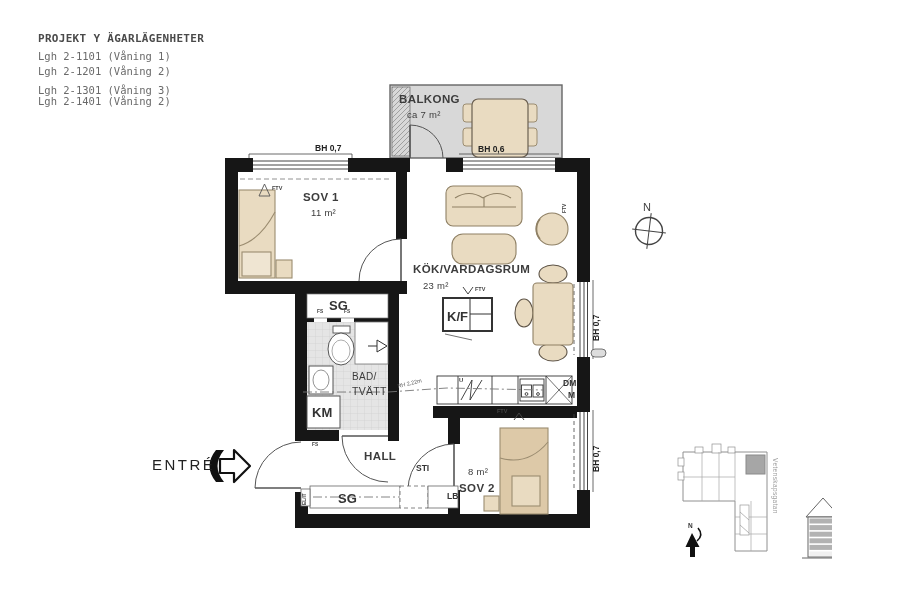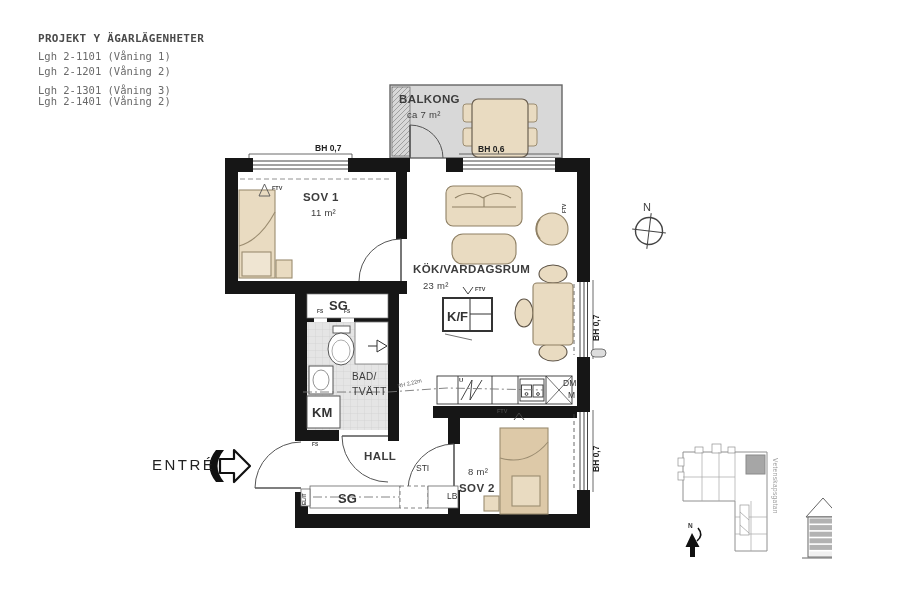--- a/index.html
+++ b/index.html
@@ -8,21 +8,21 @@
   .plan-svg{position:absolute;left:0;top:0;width:900px;height:600px;}
   .lbl{position:absolute;color:#3f3f3f;white-space:nowrap;line-height:1;
        font-family:"Liberation Sans",sans-serif;}
   .hdr-title{font-family:"DejaVu Sans Mono",monospace;font-size:11px;font-weight:700;
              color:#4a4a4a;letter-spacing:.3px;}
   .hdr-line{font-family:"DejaVu Sans Mono",monospace;font-size:10.5px;color:#6a6a6a;}
   .room{font-size:11.5px;font-weight:600;color:#3c3c3c;letter-spacing:.4px;}
   .area{font-size:9.5px;color:#3c3c3c;letter-spacing:.3px;margin-left:8px;}
   .bh{font-size:8.5px;font-weight:700;color:#222;}
   .fix9{font-size:13px;font-weight:600;color:#333;}
-  .fix85{font-size:8.5px;font-weight:400;color:#333;padding-left:12px;}
+  .fix85{font-size:8.5px;font-weight:700;color:#333;padding-left:12px;}
   .tinymark{font-size:5.5px;font-weight:600;color:#444;}
   .fsmark{font-size:4.8px;font-weight:600;color:#444;}
   .rotccw{transform:rotate(-90deg);transform-origin:left top;}
   .rotcw{transform:rotate(90deg);transform-origin:left top;}
   .entre{font-size:15px;color:#222;letter-spacing:2.5px;font-weight:500;}
   .north{font-size:11px;color:#444;}
   .street{font-size:6.5px;color:#9a9a9a;letter-spacing:.4px;}
   .sitenorth{font-size:6.5px;color:#333;font-weight:600;}
   .floorlbl{font-size:5px;color:#444;line-height:6.6px;}
   .rh{font-size:5.5px;color:#555;transform:rotate(-13deg);transform-origin:left top;}

